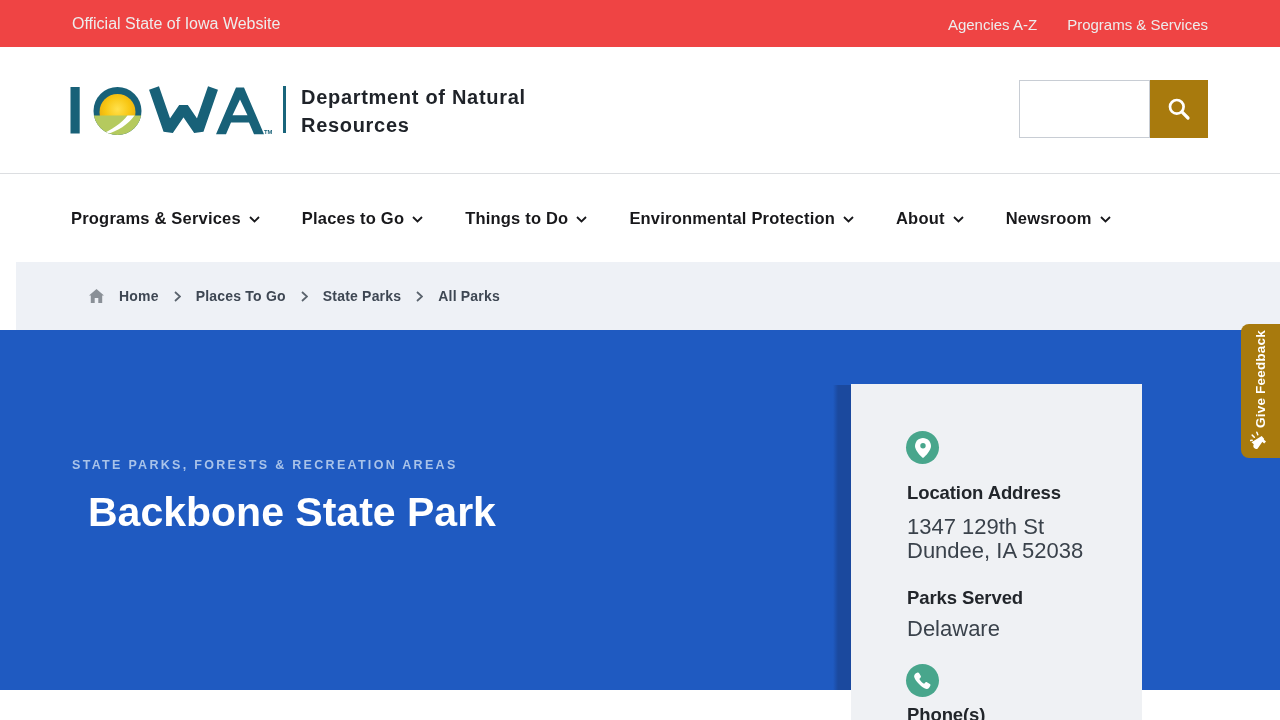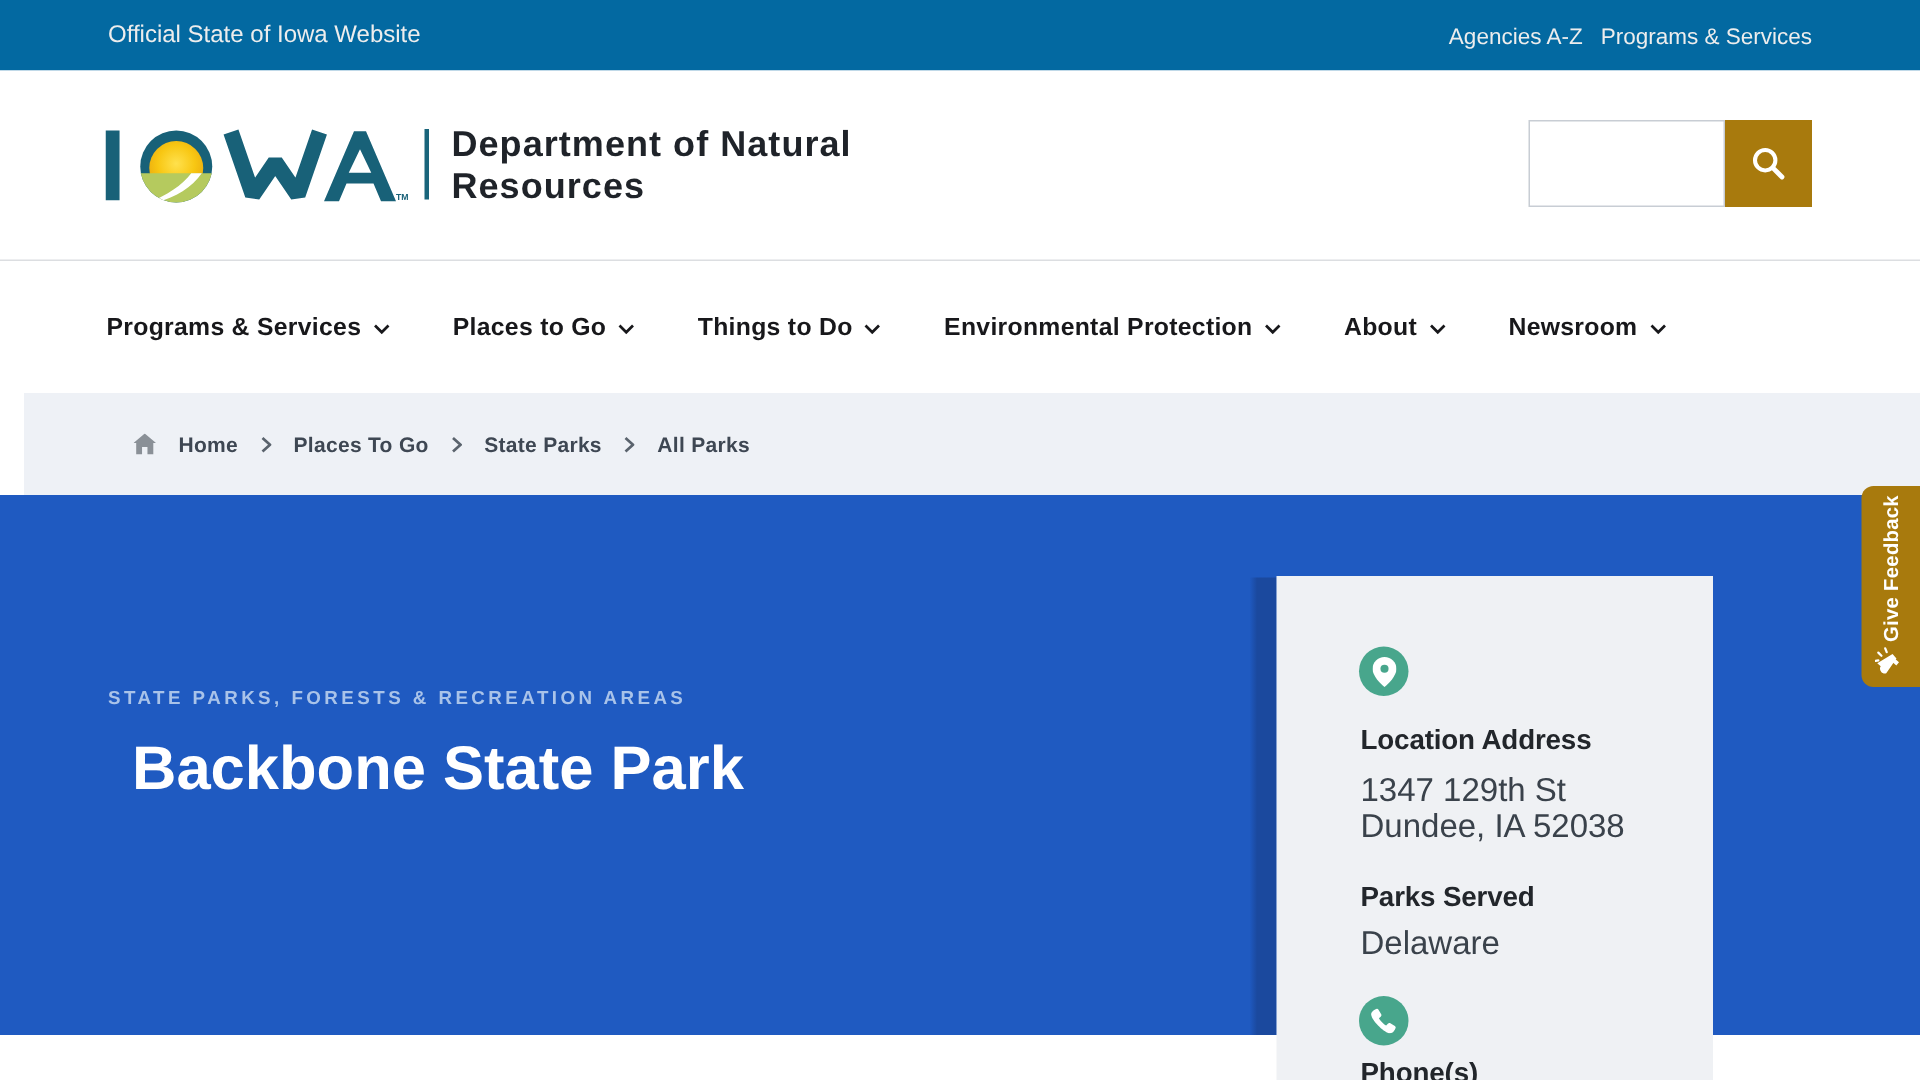--- a/index.html
+++ b/index.html
@@ -1,29 +1,29 @@
 <!DOCTYPE html>
 <html><head>
 <meta charset="utf-8">
 <style>
 * { margin:0; padding:0; box-sizing:border-box; }
 html,body { width:1280px; height:720px; overflow:hidden; font-family:"Liberation Sans", sans-serif; background:#fff; }
 .page { position:relative; width:1280px; height:720px; }
 
 
-.topbar { position:absolute; left:0; top:0; width:1280px; height:47px; background:#0369a1; }
+.topbar { position:absolute; left:0; top:0; width:1280px; height:47px; background:#ef4444; }
 .topbar .left { position:absolute; left:72px; top:15px; color:#ededed; font-size:16px; }
 .topbar .right { position:absolute; right:72px; top:16px; color:#ededed; font-size:15px; }
-.topbar .right span.l1 { margin-right:12px; }
+.topbar .right span.l1 { margin-right:30px; }
 
 
 .header { position:absolute; left:0; top:47px; width:1280px; height:127px; background:#fff; border-bottom:1px solid #dcdee1; }
 .logo { position:absolute; left:70px; top:39px; }
 .logosep { position:absolute; left:283px; top:39px; width:2.5px; height:46.5px; background:#19657b; }
-.dept { position:absolute; left:301px; top:36px; font-size:24px; font-weight:bold; color:#1f2329; line-height:28px; letter-spacing:0.7px; }
+.dept { position:absolute; left:301px; top:36px; font-size:20px; font-weight:bold; color:#1f2329; line-height:28px; letter-spacing:0.7px; }
 .search { position:absolute; left:1019px; top:33px; width:189px; height:58px; }
 .search .input { position:absolute; left:0; top:0; width:131px; height:58px; background:#fff; border:1px solid #c8cdd4; }
 .search .btn { position:absolute; left:131px; top:0; width:58px; height:58px; background:#a87a0d; }
 .search .btn svg { position:absolute; left:17px; top:17px; }
 
 
 .nav { position:absolute; left:0; top:175px; width:1280px; height:87px; background:#fff; }
 .nav ul { list-style:none; display:flex; gap:42px; position:absolute; left:71px; top:0; height:87px; align-items:center; }
 .nav li { font-size:16.5px; font-weight:bold; color:#18181b; letter-spacing:0.2px; display:flex; align-items:center; gap:8px; white-space:nowrap; }
 .nav li svg { margin-top:2px; }

